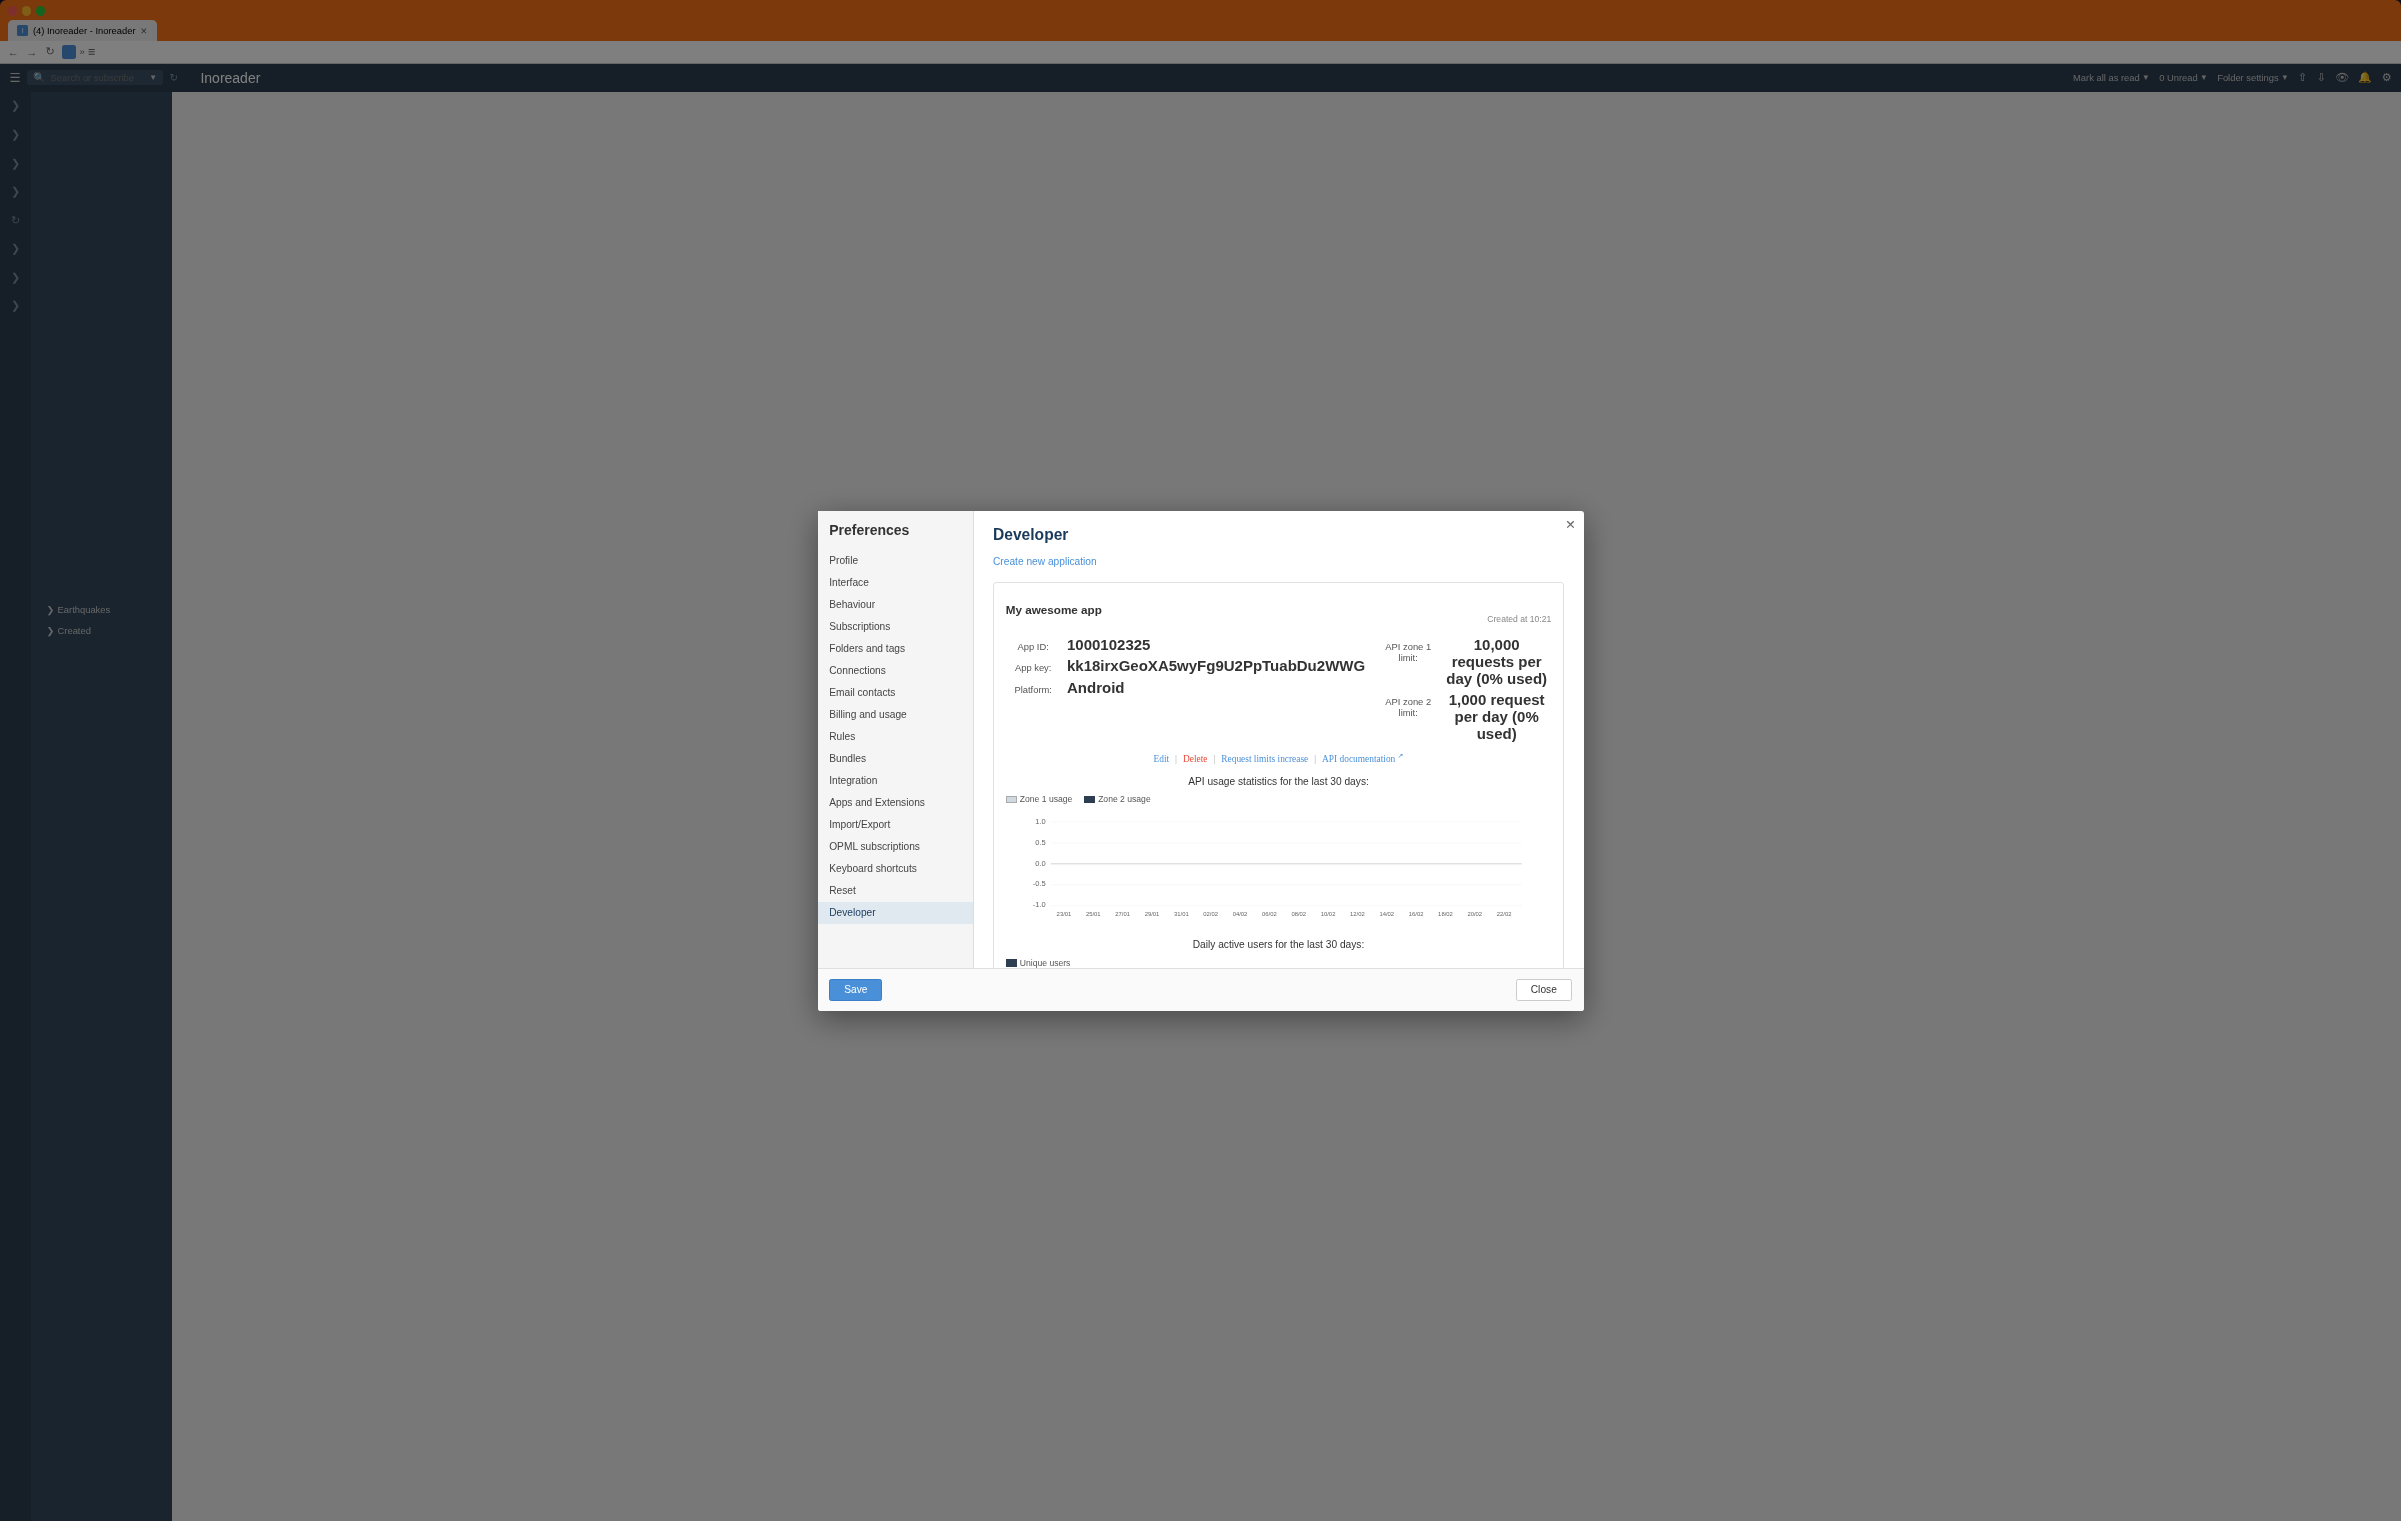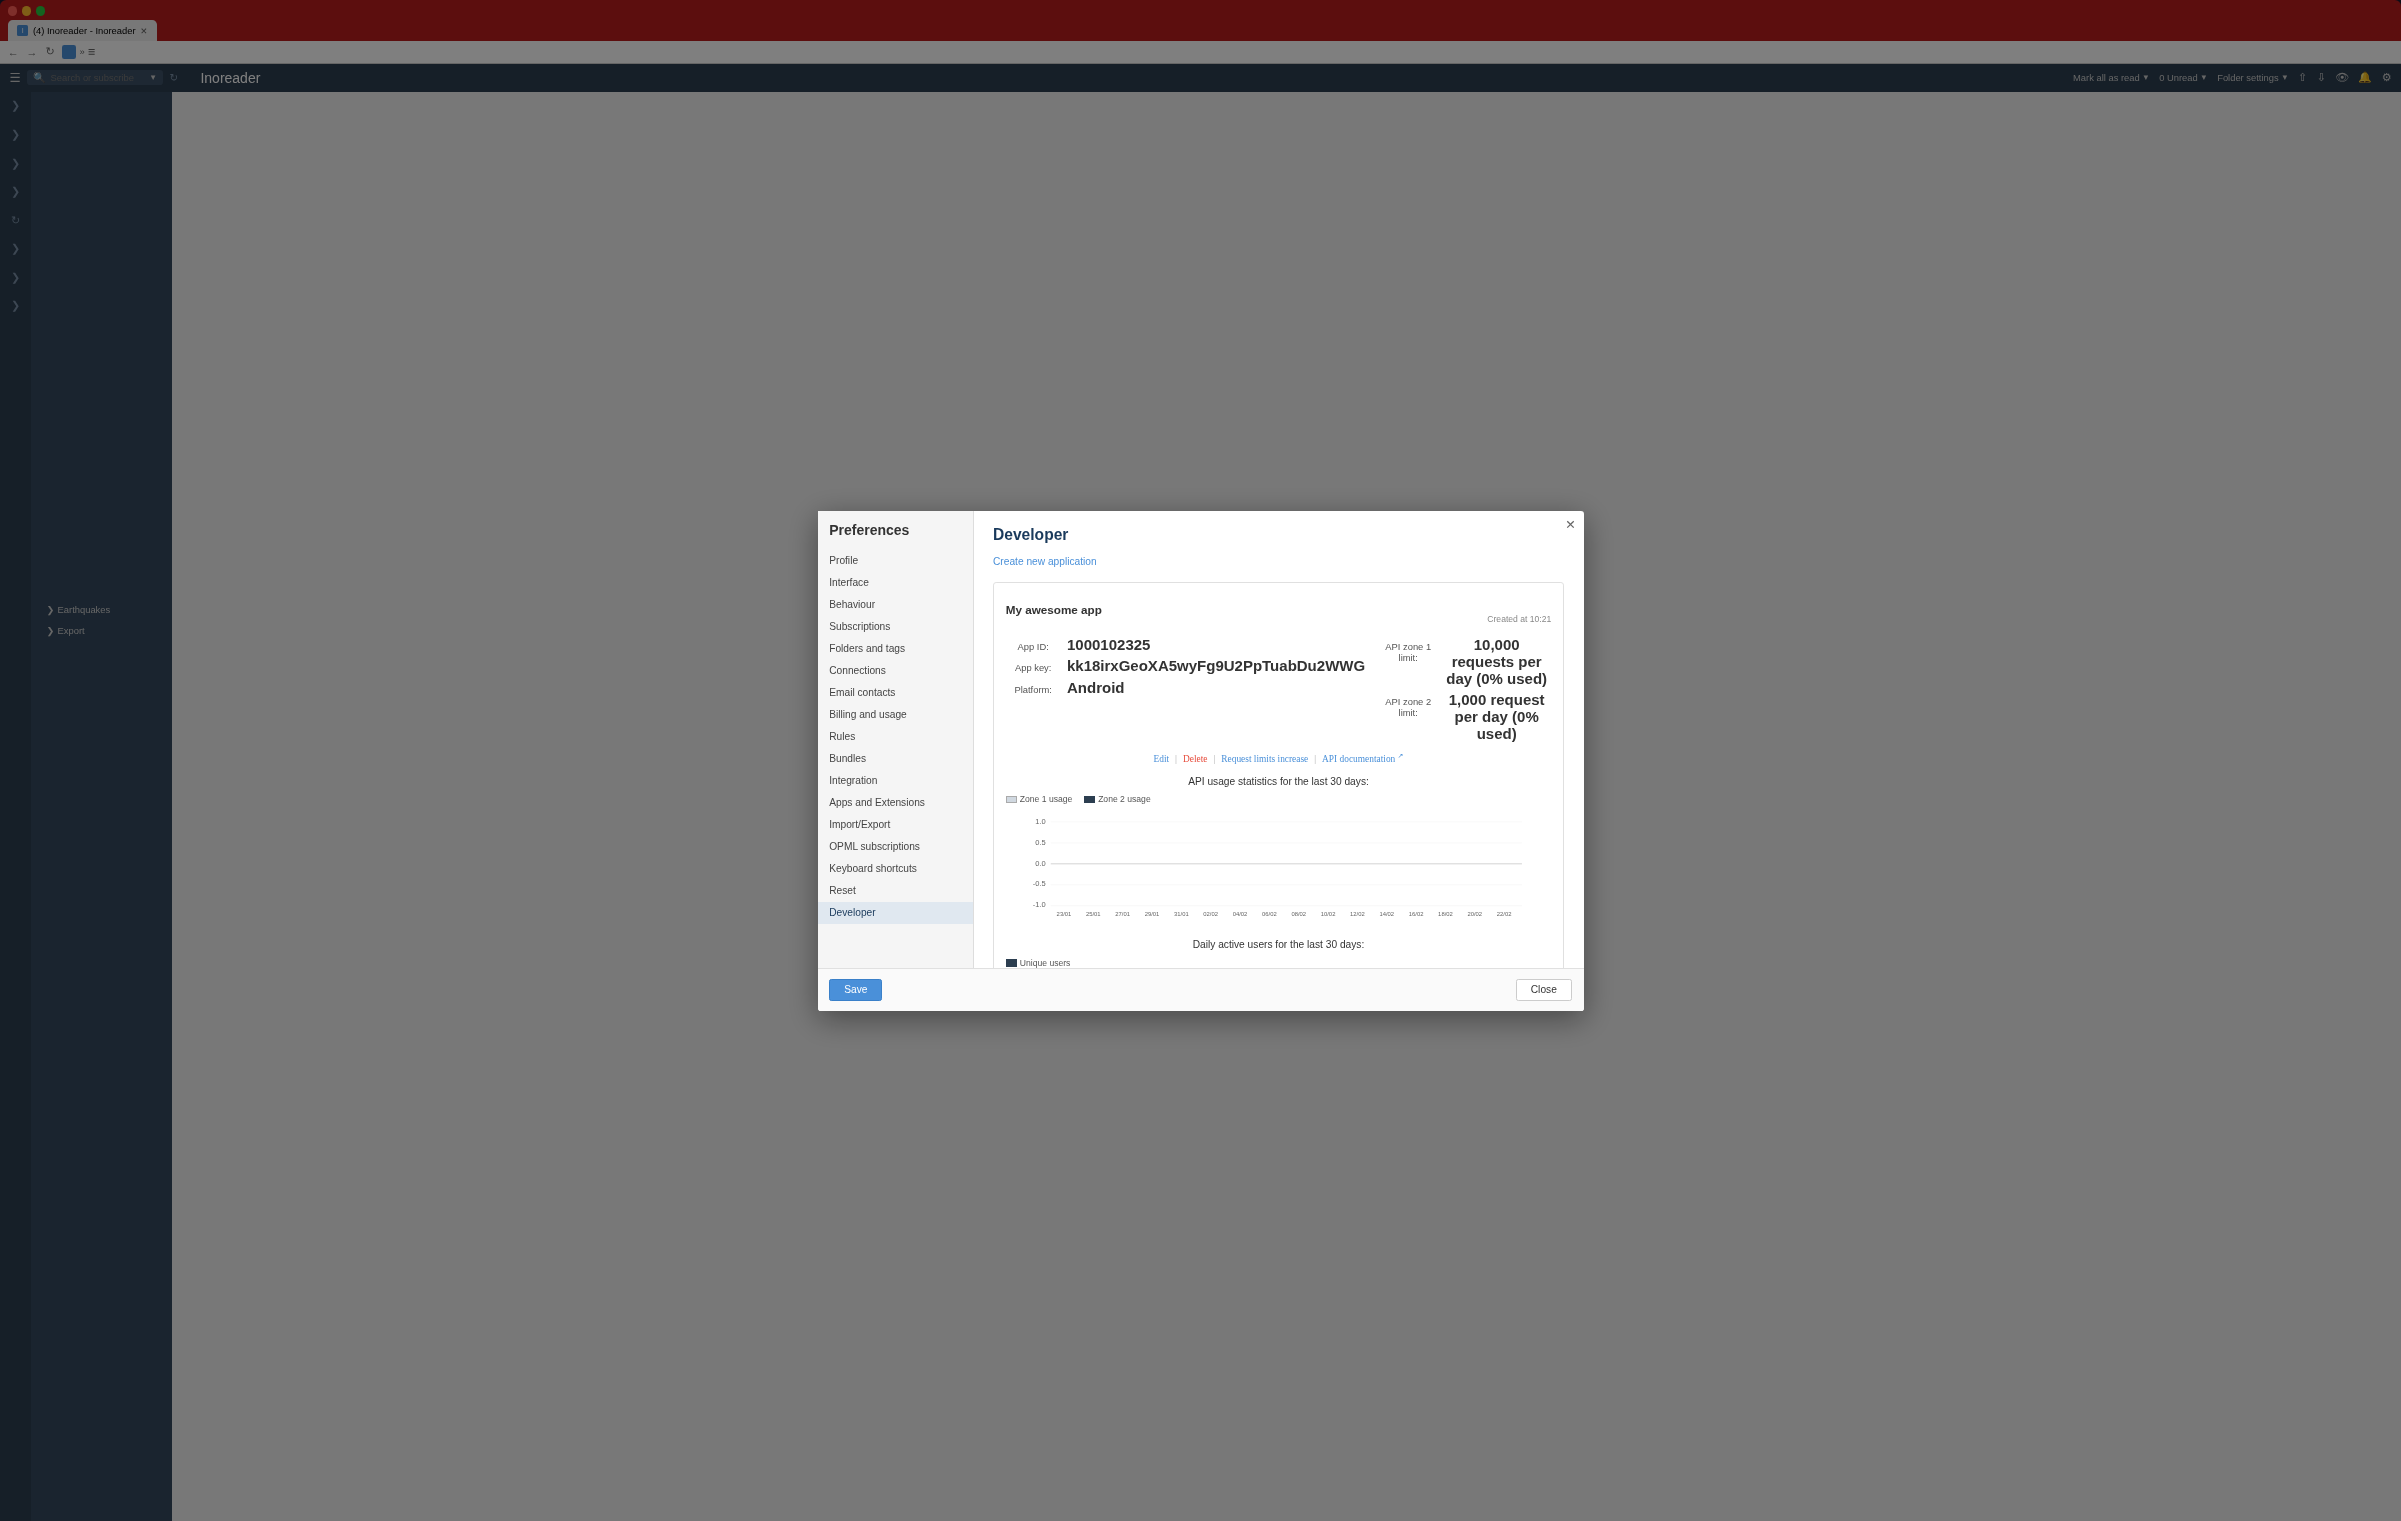--- a/index.html
+++ b/index.html
@@ -1,20 +1,20 @@
 <!DOCTYPE html>
 <html style="font-size:12.5px"><head>
   <meta charset="utf-8">
   <style>
     * { box-sizing: border-box; margin: 0; padding: 0; }
     body { background: #1a1a2e; font-family: -apple-system, BlinkMacSystemFont, 'Segoe UI', sans-serif; font-size: 10.2px; }
 
     
     .browser-chrome {
-      background: #b91c1c;
+      background: #f97316;
       padding: 6.3px 7.8px 0;
       border-radius: 6.3px 6.3px 0 0;
     }
     .browser-traffic-lights {
       display: flex; gap: 4.7px; margin-bottom: 4.7px;
     }
     .traffic-light {
       width: 9.4px; height: 9.4px; border-radius: 50%;
     }
     .traffic-light.red { background: #ff5f57; }
@@ -341,21 +341,21 @@
   </div>
 
   <div class="feed-list">
     <div style="height: 508px;"></div>
     <div class="feed-item">
       <span>❯</span>
       <span>Earthquakes</span>
     </div>
     <div class="feed-item">
       <span>❯</span>
-      <span>Export</span>
+      <span>Created</span>
     </div>
   </div>
 
   <div style="flex:1; background:#f0f0f0; position:relative;">
   </div>
 </div>
 
 <div class="modal-overlay">
   <div class="modal">
     <button class="modal-close">✕</button>

